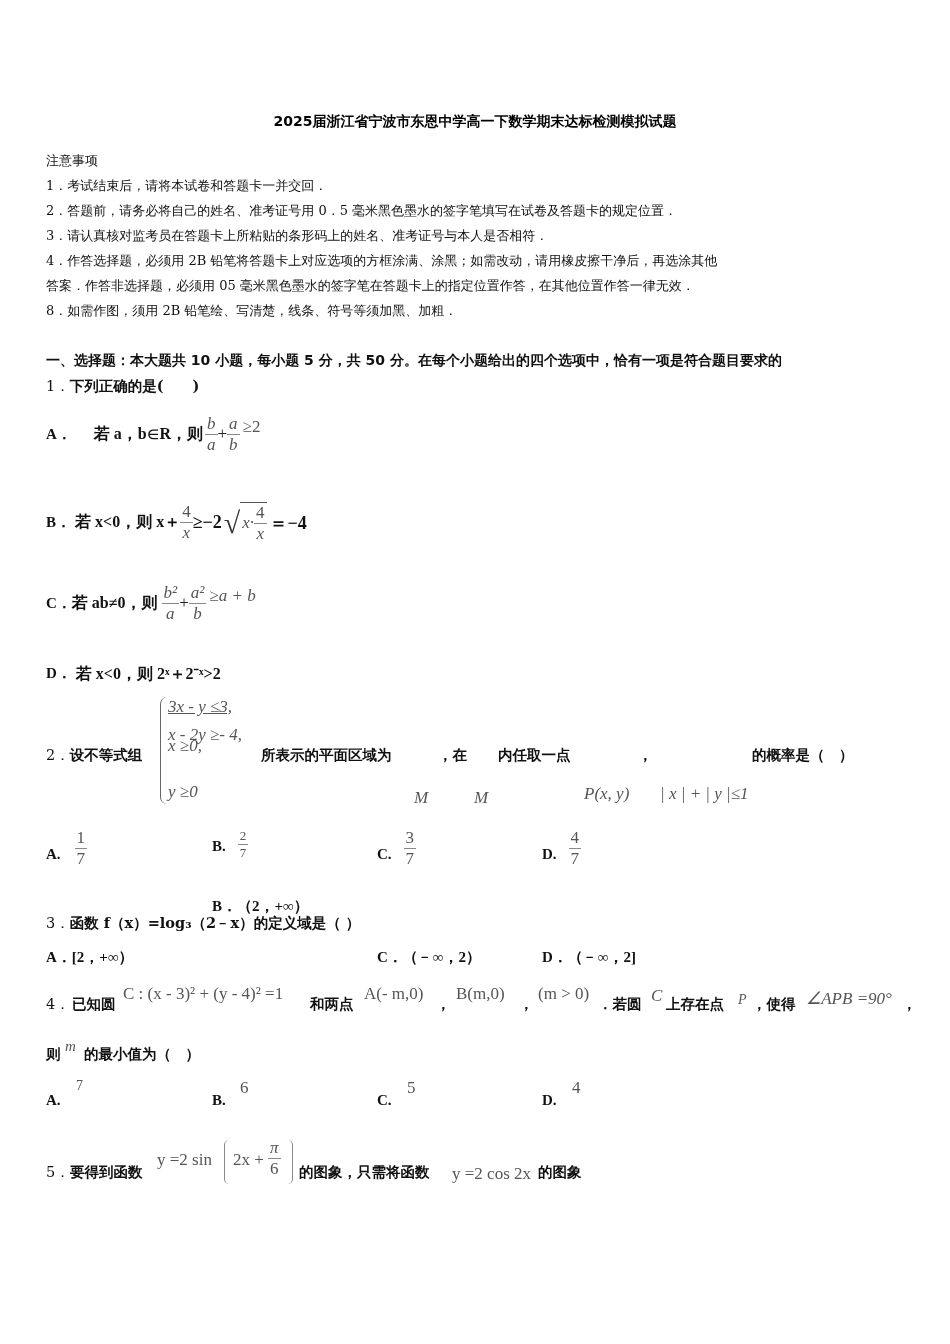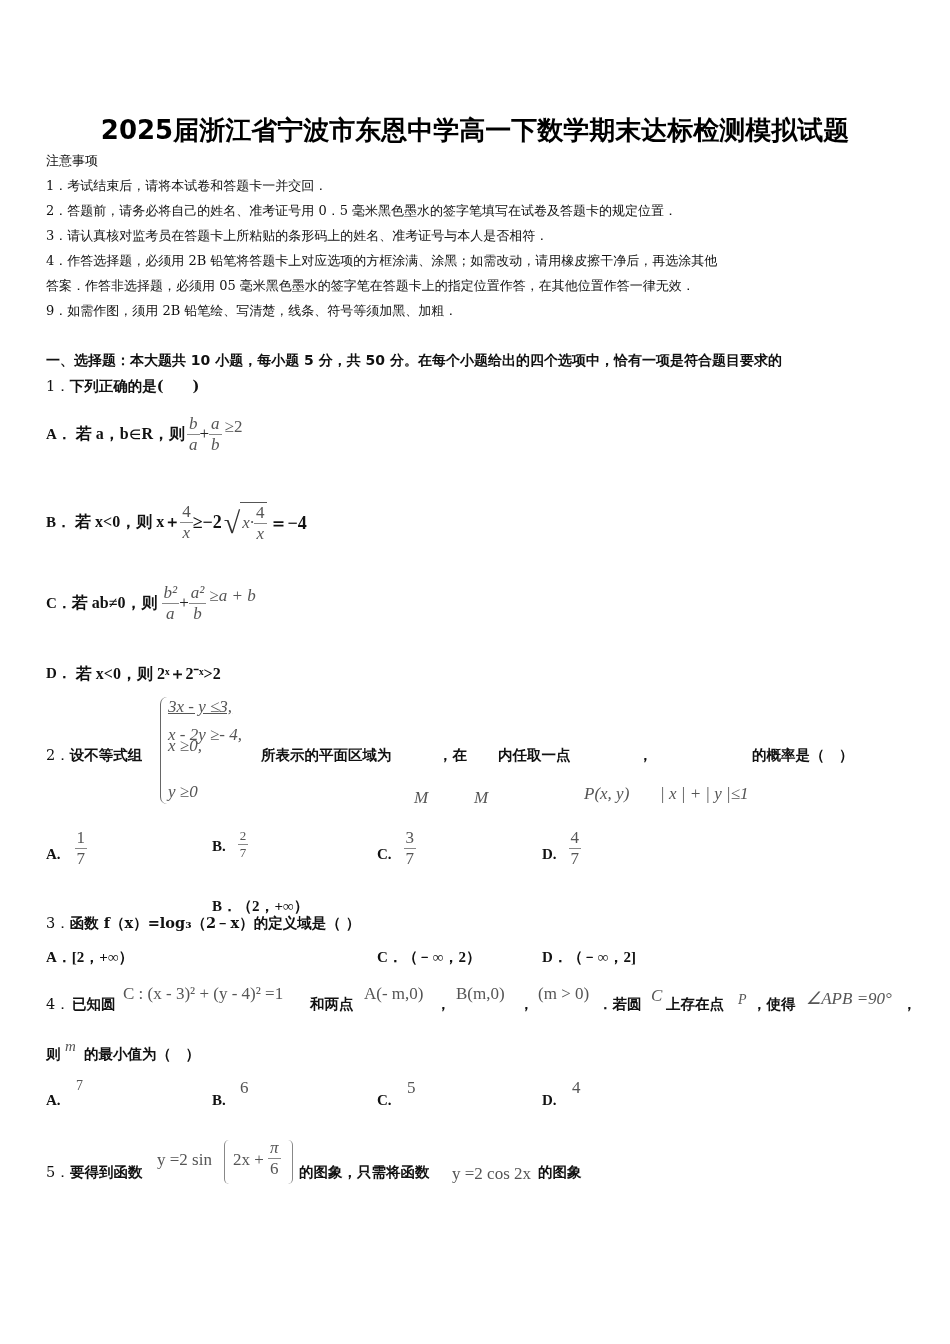--- a/index.html
+++ b/index.html
@@ -1,21 +1,21 @@
 <!DOCTYPE html>
 <html><head>
 <meta charset="utf-8">
 <style>
   html, body { margin: 0; padding: 0; background: #ffffff; }
   body { width: 950px; height: 1344px; position: relative; overflow: hidden;
          font-family: "DejaVu Serif", "Liberation Serif", serif; color: #111; }
   .abs { position: absolute; white-space: nowrap; }
   .title { left: 0; width: 950px; top: 113px; text-align: center;
            font-family: "DejaVu Sans", "Liberation Sans", sans-serif;
-           font-weight: bold; font-size: 26px; letter-spacing: 0px; color: #000; }
+           font-weight: bold; font-size: 14px; letter-spacing: 0px; color: #000; }
   .note { left: 46px; font-size: 13px; color: #111; }
   .q { font-size: 14.5px; color: #111; }
   .qb { font-weight: bold; }
   .opt-label { font-family: "Liberation Serif", serif; font-weight: bold; font-size: 15px; }
   .math { font-family: "Liberation Serif", serif; font-style: italic; color: #555; font-size: 17px; }
   .mathn { font-family: "Liberation Serif", serif; color: #555; font-size: 17px; }
   .frac { display: inline-flex; flex-direction: column; align-items: center; vertical-align: middle;
           font-family: "Liberation Serif", serif; color: #555; font-size: 17px; line-height: 20px; }
   .frac .num { padding: 0 2px; border-bottom: 1px solid #888; }
   .frac .den { padding: 0 2px; }
@@ -28,31 +28,31 @@
 <body>
 
 <div class="abs title">2025届浙江省宁波市东恩中学高一下数学期末达标检测模拟试题</div>
 
 <div class="abs note" style="top:152px;">注意事项</div>
 <div class="abs note" style="top:177px;">1．考试结束后，请将本试卷和答题卡一并交回．</div>
 <div class="abs note" style="top:202px;">2．答题前，请务必将自己的姓名、准考证号用 0．5 毫米黑色墨水的签字笔填写在试卷及答题卡的规定位置．</div>
 <div class="abs note" style="top:227px;">3．请认真核对监考员在答题卡上所粘贴的条形码上的姓名、准考证号与本人是否相符．</div>
 <div class="abs note" style="top:252px;">4．作答选择题，必须用 2B 铅笔将答题卡上对应选项的方框涂满、涂黑；如需改动，请用橡皮擦干净后，再选涂其他</div>
 <div class="abs note" style="top:277px;">答案．作答非选择题，必须用 05 毫米黑色墨水的签字笔在答题卡上的指定位置作答，在其他位置作答一律无效．</div>
-<div class="abs note" style="top:302px;">9．如需作图，须用 2B 铅笔绘、写清楚，线条、符号等须加黑、加粗．</div>
+<div class="abs note" style="top:302px;">8．如需作图，须用 2B 铅笔绘、写清楚，线条、符号等须加黑、加粗．</div>
 
 <div class="abs q qb" style="left:46px; top:352px; font-family:'DejaVu Sans','Liberation Sans',sans-serif; font-size:14px;">一、选择题：本大题共 10 小题，每小题 5 分，共 50 分。在每个小题给出的四个选项中，恰有一项是符合题目要求的</div>
 
 <div class="abs q" style="left:46px; top:377px;">
   <span>1．</span><span class="qb">下列正确的是(　　)</span>
 </div>
 
 <div class="abs" style="left:46px; top:410px; height:48px; display:flex; align-items:center;">
   <span class="opt-label">A．</span>
-  <span class="boldmath" style="margin-left:4px;">若 a，b∈R，则</span>
+  <span class="boldmath" style="margin-left:22px;">若 a，b∈R，则</span>
   <span class="frac" style="margin-left:2px;">
       <span class="num math">b</span>
       <span class="den math">a</span>
     </span>
   <span class="mathn" style="color:#222;">+</span>
   <span class="frac">
       <span class="num math">a</span>
       <span class="den math">b</span>
     </span>
   <span class="mathn" style="margin-left:3px; margin-top:-14px;">≥2</span>

